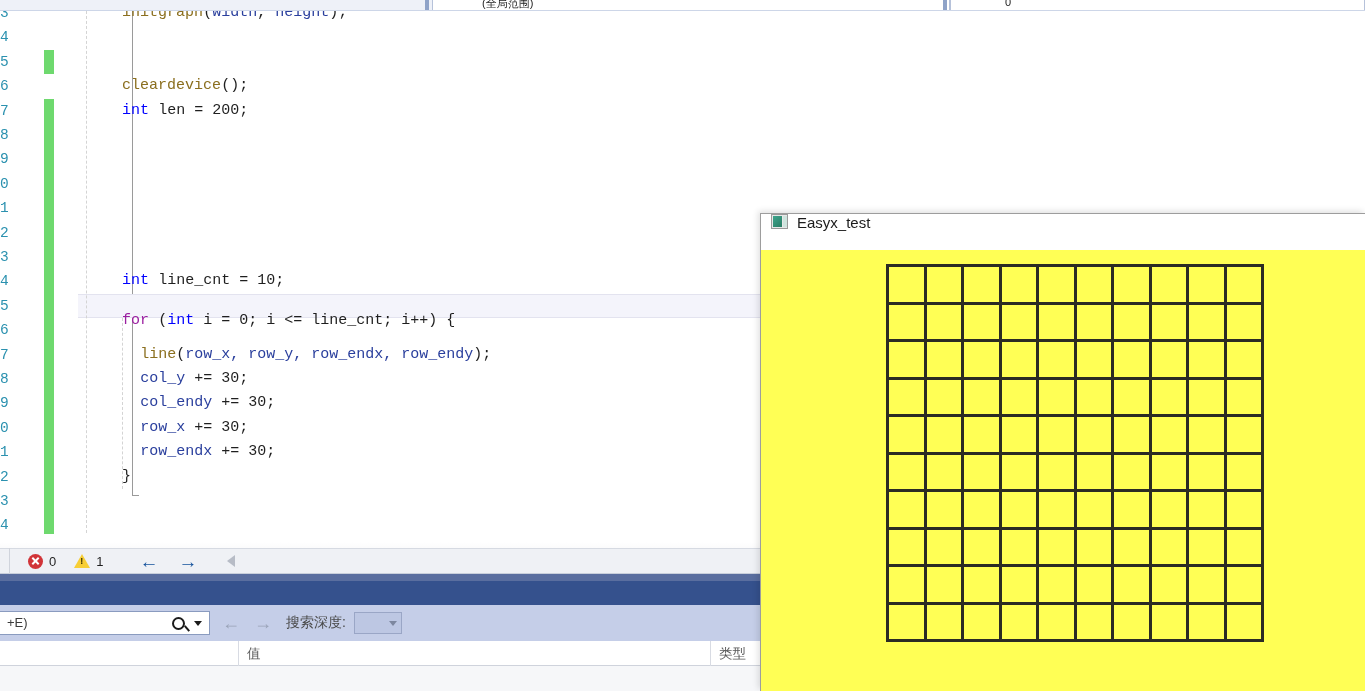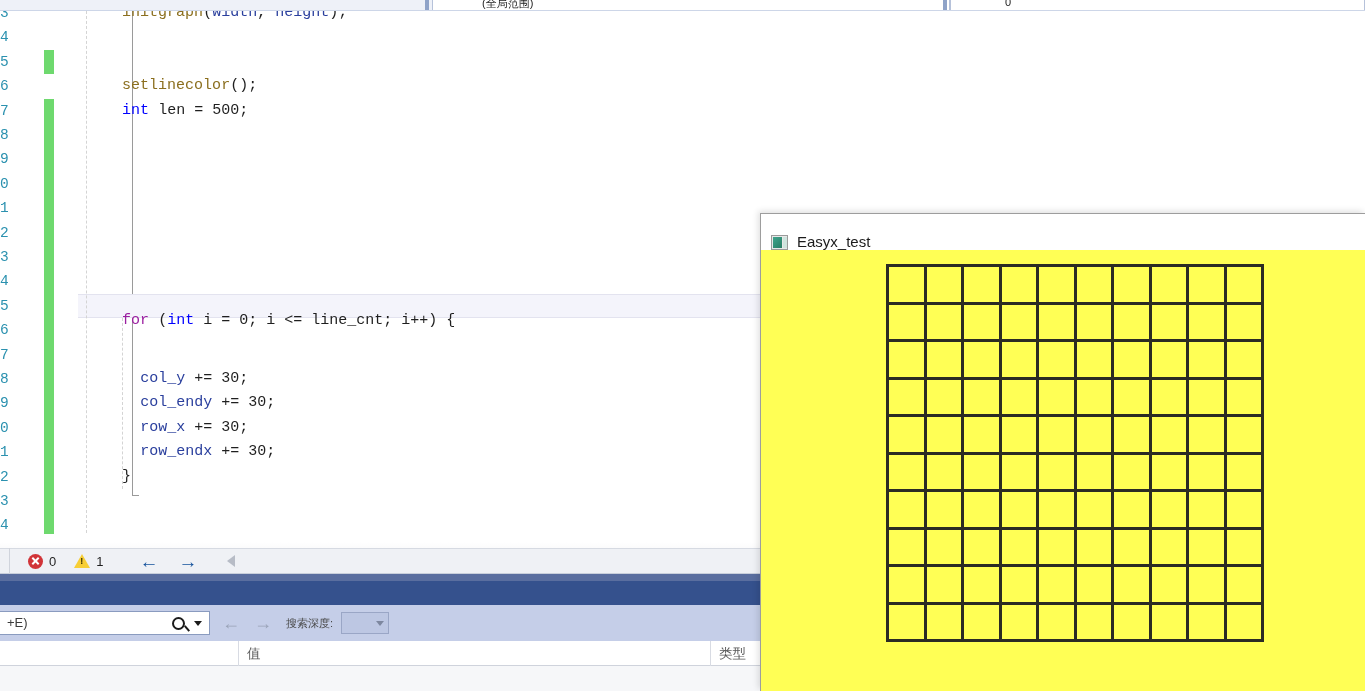--- a/index.html
+++ b/index.html
@@ -175,21 +175,21 @@
     content: ""; position: absolute; right: -5px; bottom: -4px;
     width: 2px; height: 7px; background: #1b1b1b; transform: rotate(-40deg);
   }
   .caret-dn {
     width: 0; height: 0; border-left: 4px solid transparent;
     border-right: 4px solid transparent; border-top: 5px solid #1b1b1b;
     margin-right: 3px;
   }
   .wb-arrow { font-size: 18px; color: #9aa3b8; margin-left: 14px; }
   .depth-label {
-    margin-left: 14px; font-size: 11px; color: #4a4a4a;
+    margin-left: 14px; font-size: 14px; color: #4a4a4a;
     font-family: "Liberation Sans", sans-serif;
   }
   .depth-combo {
     margin-left: 8px; width: 48px; height: 22px; background: #bdc7e3;
     border: 1px solid #9aa6c6; display: flex; align-items: center;
     justify-content: flex-end; padding-right: 4px;
   }
   .depth-caret {
     width: 0; height: 0; border-left: 4px solid transparent;
     border-right: 4px solid transparent; border-top: 5px solid #7d879f;
@@ -212,21 +212,21 @@
   }
 
   
   #easyx {
     position: absolute; left: 760px; top: 213px; width: 605px; height: 478px;
     background: #ffffff; border: 1px solid #9d9d9d;
     box-shadow: -2px -2px 6px rgba(0,0,0,0.12);
   }
   .ex-title {
     position: absolute; left: 0; top: 0; width: 605px; height: 36px;
-    background: #ffffff; display: flex; align-items: flex-end; padding-left: 10px;
+    background: #ffffff; display: flex; align-items: flex-start; padding-left: 10px;
   }
   .ex-icon {
     width: 17px; height: 15px; border: 1px solid #9a9a9a; background: #e8e8e8;
     position: relative; display: inline-block; margin-right: 9px;
   }
   .ex-icon::before {
     content: ""; position: absolute; left: 1px; top: 1px; width: 9px; height: 11px;
     background: linear-gradient(135deg, #3fa58d 0%, #2a7d65 100%);
   }
   .ex-icon::after {
@@ -291,26 +291,28 @@
         <div class="fold-vline" style="top: 0px; height: 484px;"></div>
         <div class="fold-foot" style="left: 72px; top: 484px;"></div>
         <div class="fold-box" style="left: 61px; top: 288.8px;"></div>
       </div>
     <div class="code-layer" id="codelayer">
         <div class="hl-row" style="top: 282.8px;"></div>
         <div class="indent-guide" style="left: 86px; top: -10px; height: 536.8px;"></div>
         <div class="indent-guide" style="left: 122.12px; top: 307.2px; height: 170.8px;"></div>
         <div class="cline" style="top: -10px; left: 122.12px;"><span class="fn">initgraph</span><span class="pun">(</span><span class="id">width</span><span class="pun">, </span><span class="id">height</span><span class="pun">);</span></div>
         <div class="cline" style="top: 14.4px; left: 86px;"></div>
-        <div class="cline" style="top: 63.2px; left: 122.12px;"><span class="fn">setlinecolor</span><span class="pun">();</span></div>
-        <div class="cline" style="top: 87.6px; left: 122.12px;"><span class="kw">int</span><span class="pun"> len = </span><span class="num">500</span><span class="pun">;</span></div>
+        <div class="cline" style="top: 63.2px; left: 122.12px;"><span class="fn">cleardevice</span><span class="pun">();</span></div>
+        <div class="cline" style="top: 87.6px; left: 122.12px;"><span class="kw">int</span><span class="pun"> len = </span><span class="num">200</span><span class="pun">;</span></div>
         <div class="cline" style="top: 160.8px; left: 86px;"></div>
         <div class="cline" style="top: 209.6px; left: 86px;"></div>
         <div class="cline" style="top: 234px; left: 86px;"></div>
+        <div class="cline" style="top: 258.4px; left: 122.12px;"><span class="kw">int</span><span class="pun"> line_cnt = </span><span class="num">10</span><span class="pun">;</span></div>
         <div class="cline" style="top: 298px; left: 122.12px;"><span class="kwv">for</span><span class="pun"> (</span><span class="kw">int</span><span class="pun"> i = </span><span class="num">0</span><span class="pun">; i &lt;= line_cnt; i++) {</span></div>
+        <div class="cline" style="top: 331.6px; left: 140.18px;"><span class="fn">line</span><span class="pun">(</span><span class="id">row_x, row_y, row_endx, row_endy</span><span class="pun">);</span></div>
         <div class="cline" style="top: 356px; left: 140.18px;"><span class="id">col_y</span><span class="pun"> += </span><span class="num">30</span><span class="pun">;</span></div>
         <div class="cline" style="top: 380.4px; left: 140.18px;"><span class="id">col_endy</span><span class="pun"> += </span><span class="num">30</span><span class="pun">;</span></div>
         <div class="cline" style="top: 404.8px; left: 140.18px;"><span class="id">row_x</span><span class="pun"> += </span><span class="num">30</span><span class="pun">;</span></div>
         <div class="cline" style="top: 429.2px; left: 140.18px;"><span class="id">row_endx</span><span class="pun"> += </span><span class="num">30</span><span class="pun">;</span></div>
         <div class="cline" style="top: 453.6px; left: 122.12px;"><span class="pun">}</span></div>
         <div class="cline" style="top: 478px; left: 86px;"></div>
         <div class="cline" style="top: 502.4px; left: 86px;"></div>
       </div>
     <div class="editor-hfade"></div>
   </div>

